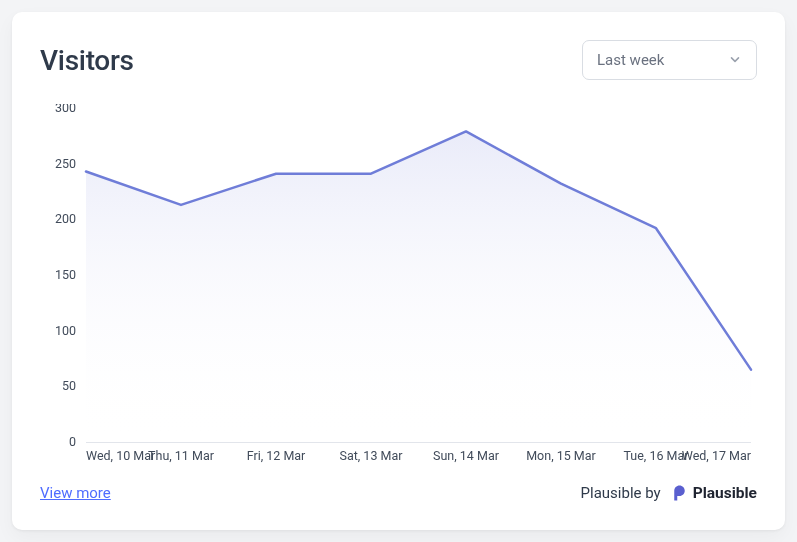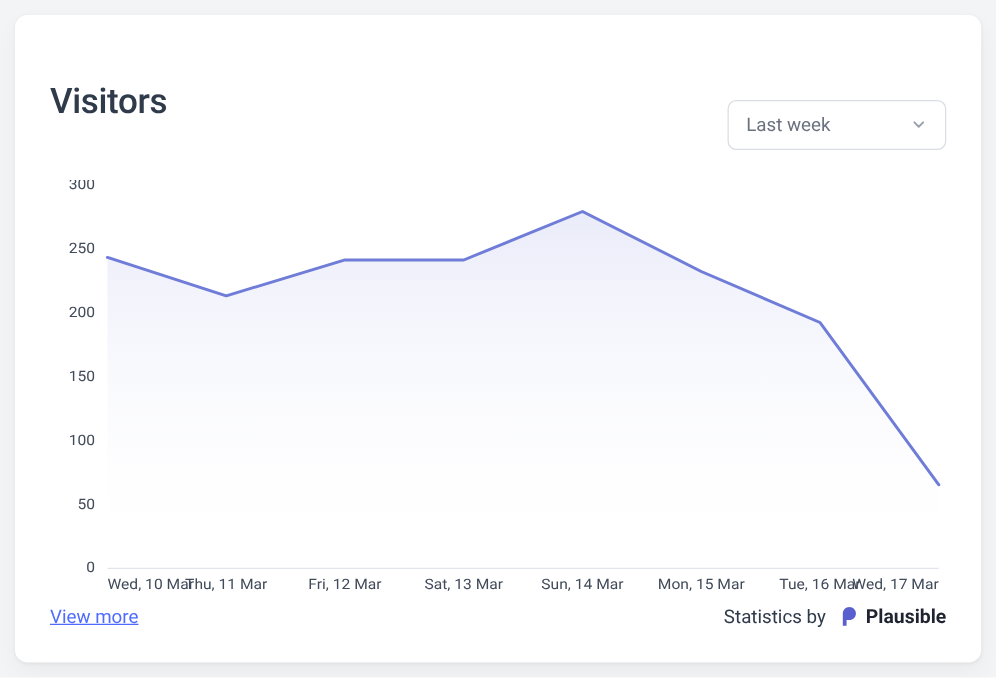--- a/index.html
+++ b/index.html
@@ -41,41 +41,40 @@
       align-items: center;
       justify-content: space-between;
       border: 1px solid #d9dde3;
       border-radius: 7px;
       padding: 10px 14px;
       min-width: 175px;
       color: #6b7280;
       font-size: 15px;
       cursor: pointer;
       background: #fff;
-      margin-top: 40px;
     }
     .select .chev { margin-left: 16px; display: flex; }
     .chart-wrap {
       position: relative;
       flex: 1 1 auto;
       min-height: 0;
     }
     .chart-svg { width: 100%; height: 100%; display: block; }
     .ytick text, .xtick text {
       font-size: 12.5px;
       fill: #414b5a;
     }
     .axis-line { stroke: #e2e5eb; stroke-width: 1; }
     .series-line { fill: none; stroke: #6f7dd8; stroke-width: 2.5; stroke-linejoin: round; stroke-linecap: round; }
     .series-area { opacity: .9; }
     .footer {
       display: flex;
       align-items: center;
       justify-content: space-between;
-      margin-top: 4px;
+      margin-top: 14px;
     }
     .link {
       color: #4f6cff;
       font-size: 15px;
       text-decoration: underline;
       cursor: pointer;
     }
     .attrib {
       display: flex;
       align-items: center;
@@ -167,21 +166,21 @@
         </g>
         <g class="xtick">
           <text x="711" y="356" text-anchor="end">Wed, 17 Mar</text>
         </g>
       </svg>
   </div>
 
   <div class="footer">
     <a class="link">View more</a>
     <div class="attrib">
-      <span>Statistics by</span>
+      <span>Plausible by</span>
       <span class="plausible-mark">
         <svg width="18" height="18" viewBox="0 0 24 24">
           <path d="M7 22V9c0-3.9 3.1-7 7-7s7 3.1 7 7-3.1 7-7 7h-3v6H7z" fill="#5a5fcf"></path>
         </svg>
         <span>Plausible</span>
       </span>
     </div>
   </div>
 </div>
 

